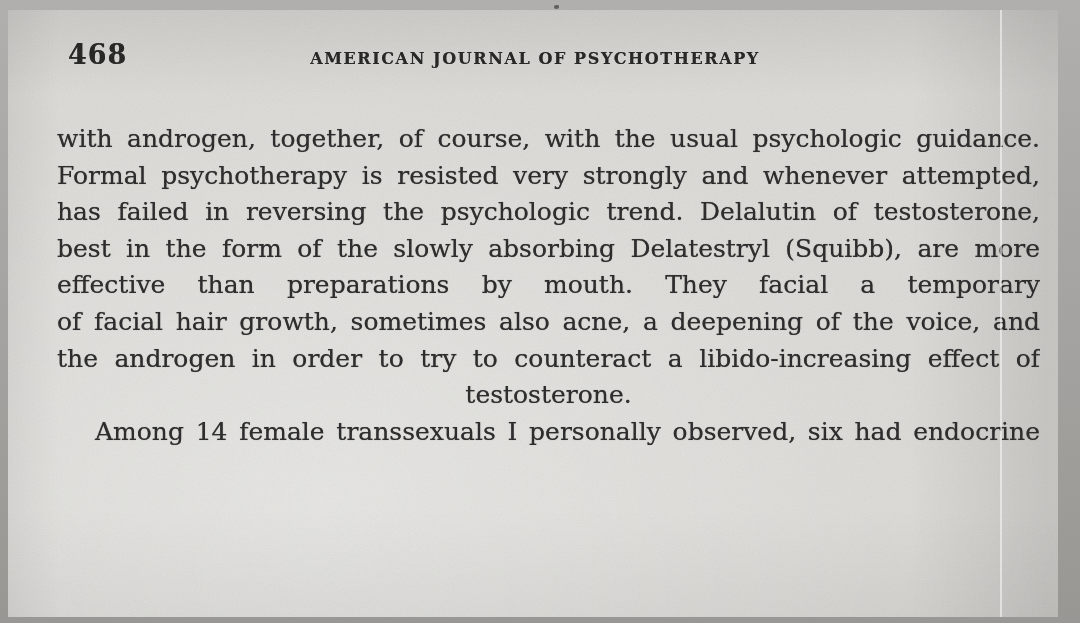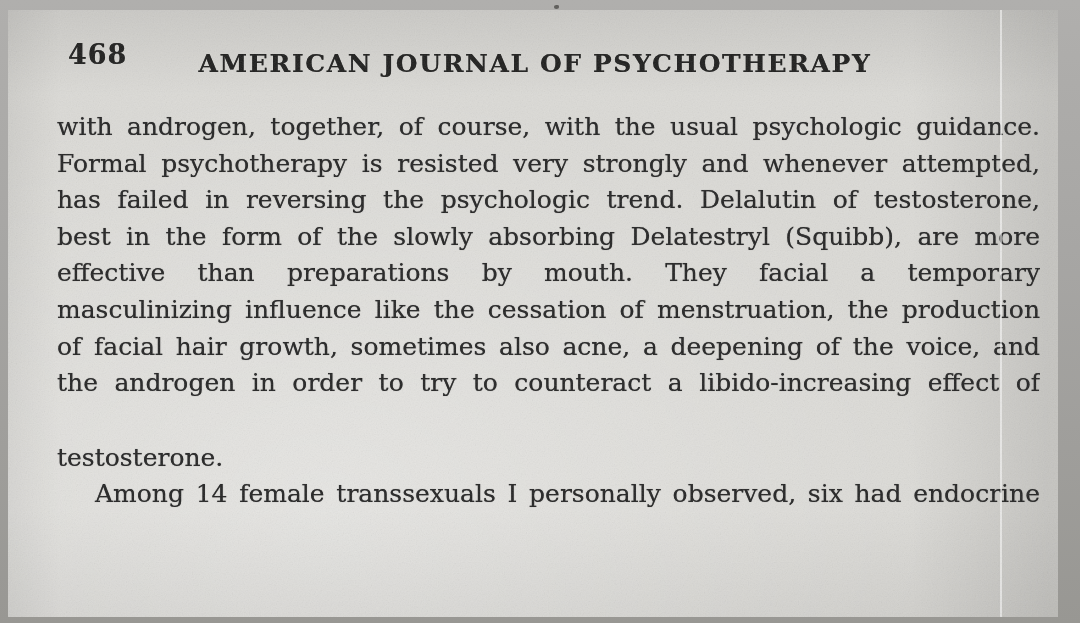--- a/index.html
+++ b/index.html
@@ -57,46 +57,46 @@
     color: #1d1d1c;
     letter-spacing: 1px;
     text-shadow: 0 0 0.6px rgba(25,25,25,0.65);
   }
   .journal {
     position: absolute;
     left: 514px;
     top: 39px;
     transform: translateX(-50%);
     white-space: nowrap;
-    font-size: 25px;
+    font-size: 16px;
     font-weight: 700;
     letter-spacing: 1.6px;
     color: #1d1d1c;
     text-shadow: 0 0 0.6px rgba(25,25,25,0.65);
   }
   .bodytext {
     position: absolute;
     left: 49px;
-    top: 99px;
+    top: 111px;
     width: 983px;
     font-size: 25px;
     line-height: 36.6px;
     color: #232323;
     text-shadow: 0 0 0.7px rgba(30,30,30,0.7);
   }
   .ln { height: 36.6px; white-space: nowrap; }
   .ln.j {
     white-space: normal;
     text-align: justify;
     text-align-last: justify;
     word-spacing: -1px;
     overflow: hidden;
   }
   .ln.indent { padding-left: 38px; }
-  .ln.last { text-align: left; margin-top: 38px; }
+  .ln.last { text-align: center; }
   .noise {
     position: absolute;
     left: 0; top: 0;
     width: 100%; height: 100%;
     pointer-events: none;
     opacity: 0.14;
   }
 </style>
 </head>
 <body>
@@ -108,21 +108,20 @@
       <span class="pageno">468</span>
       <span class="journal">AMERICAN JOURNAL OF PSYCHOTHERAPY</span>
     </div>
 
     <div class="bodytext">
       <div class="ln j">with androgen, together, of course, with the usual psychologic guidance.</div>
       <div class="ln j">Formal psychotherapy is resisted very strongly and whenever attempted,</div>
       <div class="ln j">has failed in reversing the psychologic trend.  Delalutin of testosterone,</div>
       <div class="ln j">best in the form of the slowly absorbing Delatestryl (Squibb), are more</div>
       <div class="ln j">effective than preparations by mouth.  They facial a temporary</div>
-      <div class="ln j">masculinizing influence like the cessation of menstruation, the production</div>
       <div class="ln j">of facial hair growth, sometimes also acne, a deepening of the voice, and</div>
       <div class="ln j">the androgen in order to try to counteract a libido-increasing effect of</div>
       <div class="ln last">testosterone.</div>
       <div class="ln j indent">Among 14 female transsexuals I personally observed, six had endocrine</div>
     </div>
 
     <div class="crease"></div>
 
     <svg class="noise" xmlns="http://www.w3.org/2000/svg" width="100%" height="100%">
       <filter id="grain">

